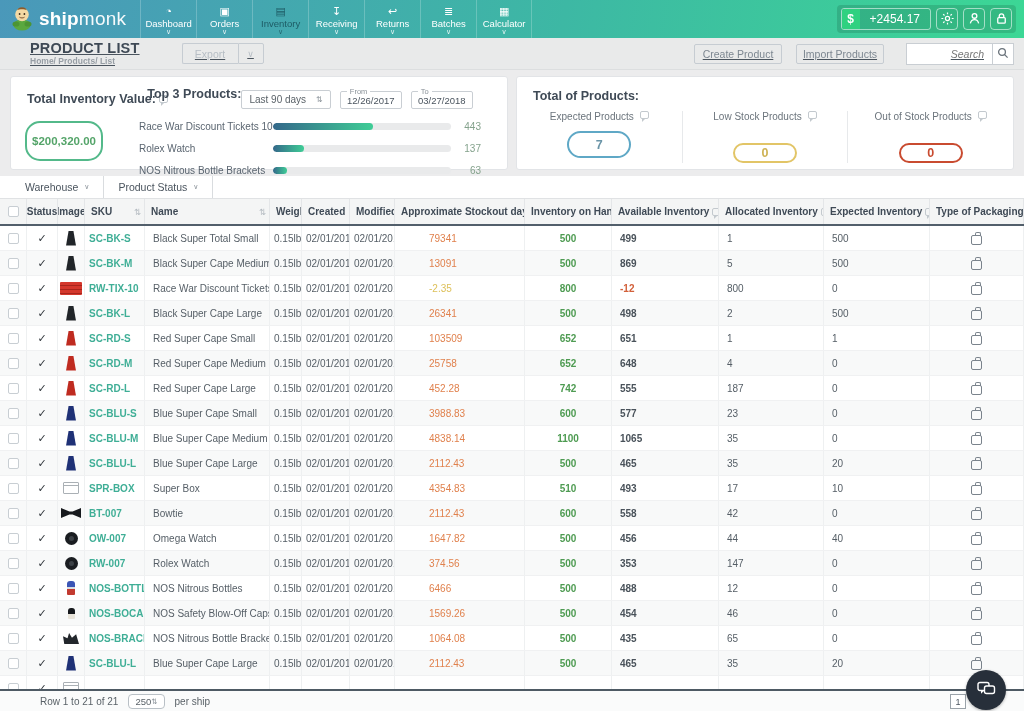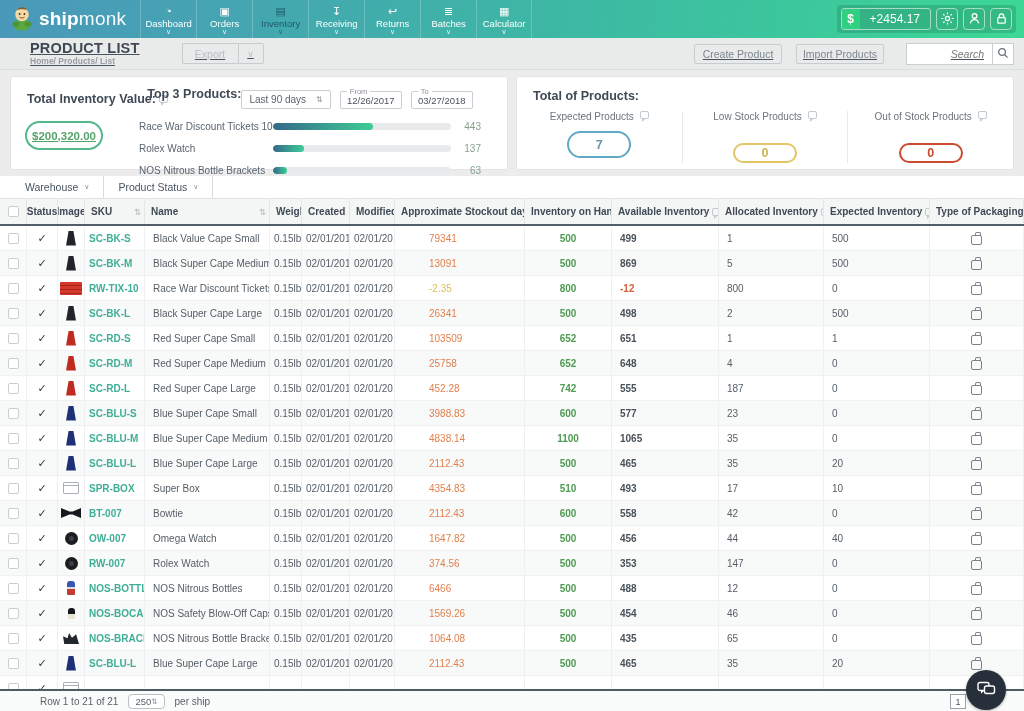--- a/index.html
+++ b/index.html
@@ -37,21 +37,21 @@
   .action-btn{width:88px;height:20px;border-radius:2px;margin-left:14px;}
   .search-group{display:flex;margin-left:22px;}
   .search-input{width:86px;height:22px;border:1px solid #c9ced3;border-right:none;background:#fff;padding:0 8px;font-size:10.5px;font-style:italic;text-align:right;color:#5a6268;outline:none;}
   .search-btn{width:22px;height:22px;border:1px solid #c9ced3;background:#fff;border-radius:0;}
 
   
   .stats{height:106px;flex:none;background:#ececed;display:flex;gap:8px;padding:6px 10px;}
   .card{background:#fff;border:1px solid #e2e4e7;border-radius:3px;flex:1;position:relative;}
   .card-h{font-size:12.5px;font-weight:700;color:#3f4a56;display:inline-flex;align-items:center;}
   .tiv-label{position:absolute;left:16px;top:15px;}
-  .value-pill{position:absolute;left:14px;top:44px;width:78px;height:29px;border:2px solid #53b98a;border-radius:15px;display:flex;align-items:center;justify-content:center;font-size:11.5px;font-weight:700;color:#54a469;text-decoration:underline;}
+  .value-pill{position:absolute;left:14px;top:44px;width:78px;height:40px;border:2px solid #53b98a;border-radius:15px;display:flex;align-items:center;justify-content:center;font-size:11.5px;font-weight:700;color:#54a469;}
   .top3-zone{position:absolute;left:128px;right:26px;top:10px;bottom:8px;}
   .top3-head{display:flex;align-items:flex-start;justify-content:center;}
   .period-ctrls{display:flex;gap:9px;align-items:flex-start;}
   .select-box{border:1px solid #c9ced3;border-radius:2px;height:19px;display:flex;align-items:center;gap:10px;padding:0 7px;font-size:10px;color:#5a6268;cursor:pointer;margin-top:3px;}
   .select-box .arr{font-size:8px;color:#8a9299;}
   fieldset.datef{border:1px solid #c9ced3;border-radius:2px;width:62px;height:22px;padding:0 4px 2px 4px;}
   fieldset.datef legend{font-size:7.5px;color:#8a9299;padding:0 3px;margin-left:2px;}
   .datef .dval{font-size:9.5px;color:#4a545e;display:block;margin-top:-1px;text-align:center;}
   .top3-list{margin-top:12px;display:flex;flex-direction:column;gap:11px;}
   .t3row{display:flex;align-items:center;}
@@ -401,21 +401,21 @@
       </div>
       <div class="bcell col1 ac">
         <span class="chk">✓</span>
       </div>
       <div class="bcell col2 ac">
         <span class="pimg img-cape-black"></span>
       </div>
       <div class="bcell col3">
         <span class="sku">SC-BK-S</span>
       </div>
-      <div class="bcell col4">Black Value Cape Small</div>
+      <div class="bcell col4">Black Super Total Small</div>
       <div class="bcell col5">0.15lbs</div>
       <div class="bcell col6">02/01/2018</div>
       <div class="bcell col7">02/01/2018</div>
       <div class="bcell col8">
         <span class="stockout">79341</span>
       </div>
       <div class="bcell col9 ac">
         <span class="onhand">500</span>
       </div>
       <div class="bcell col10">

